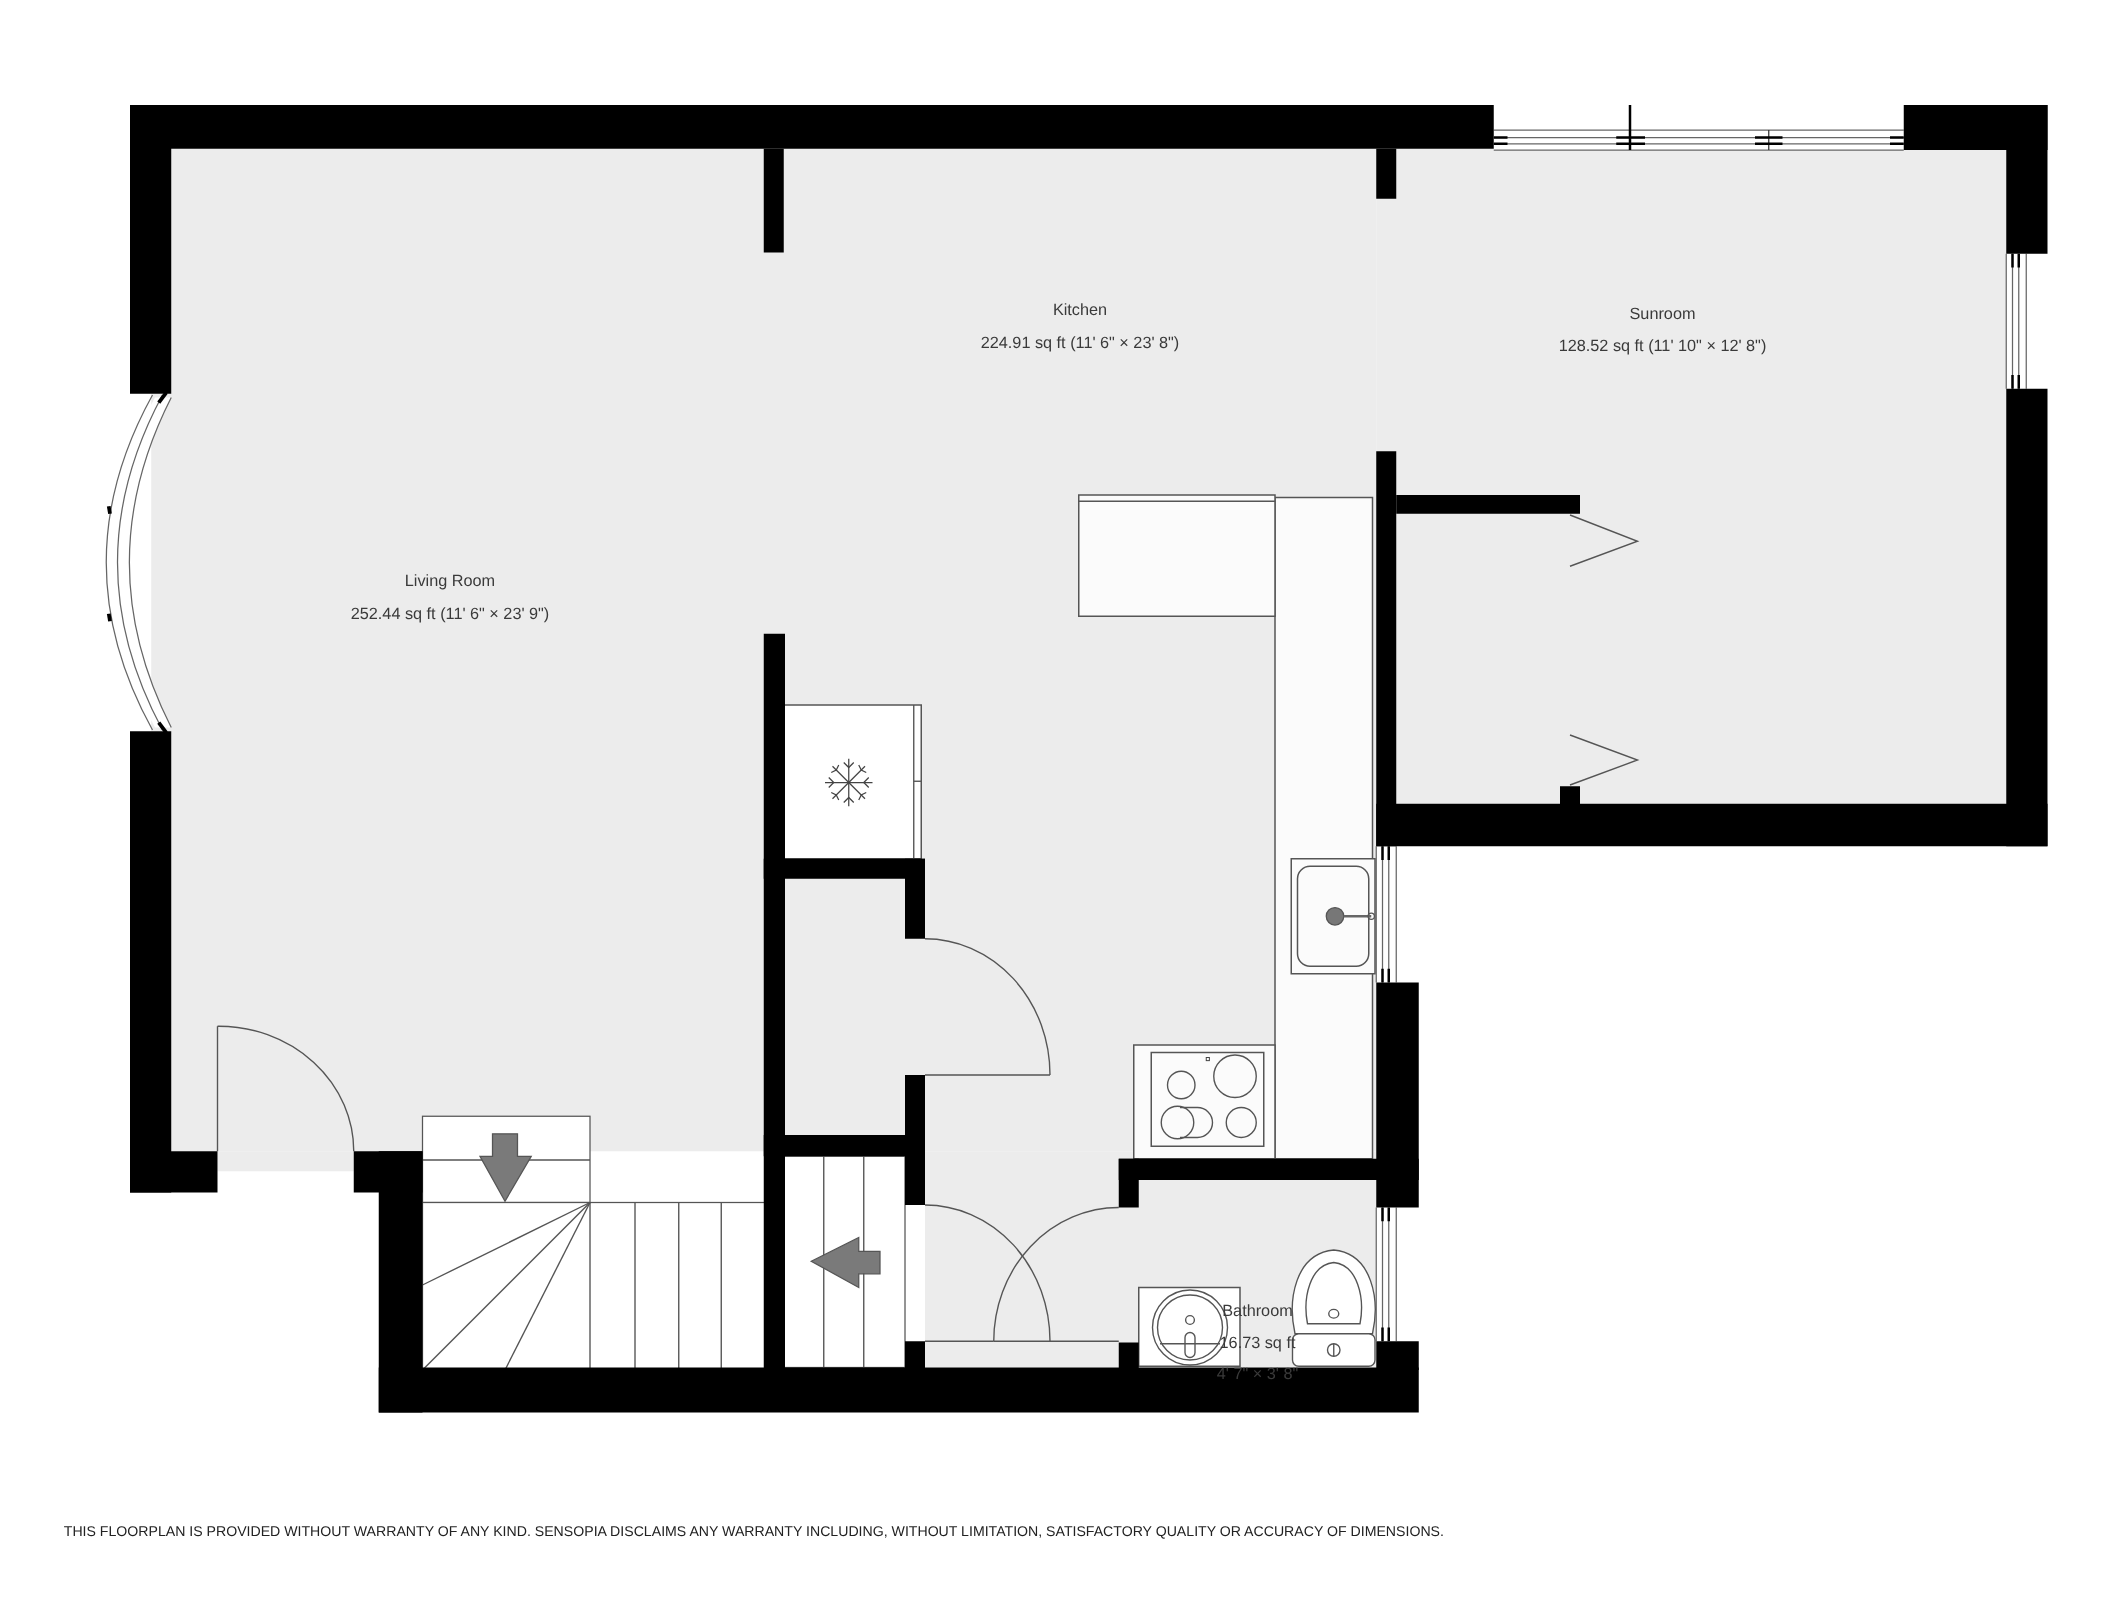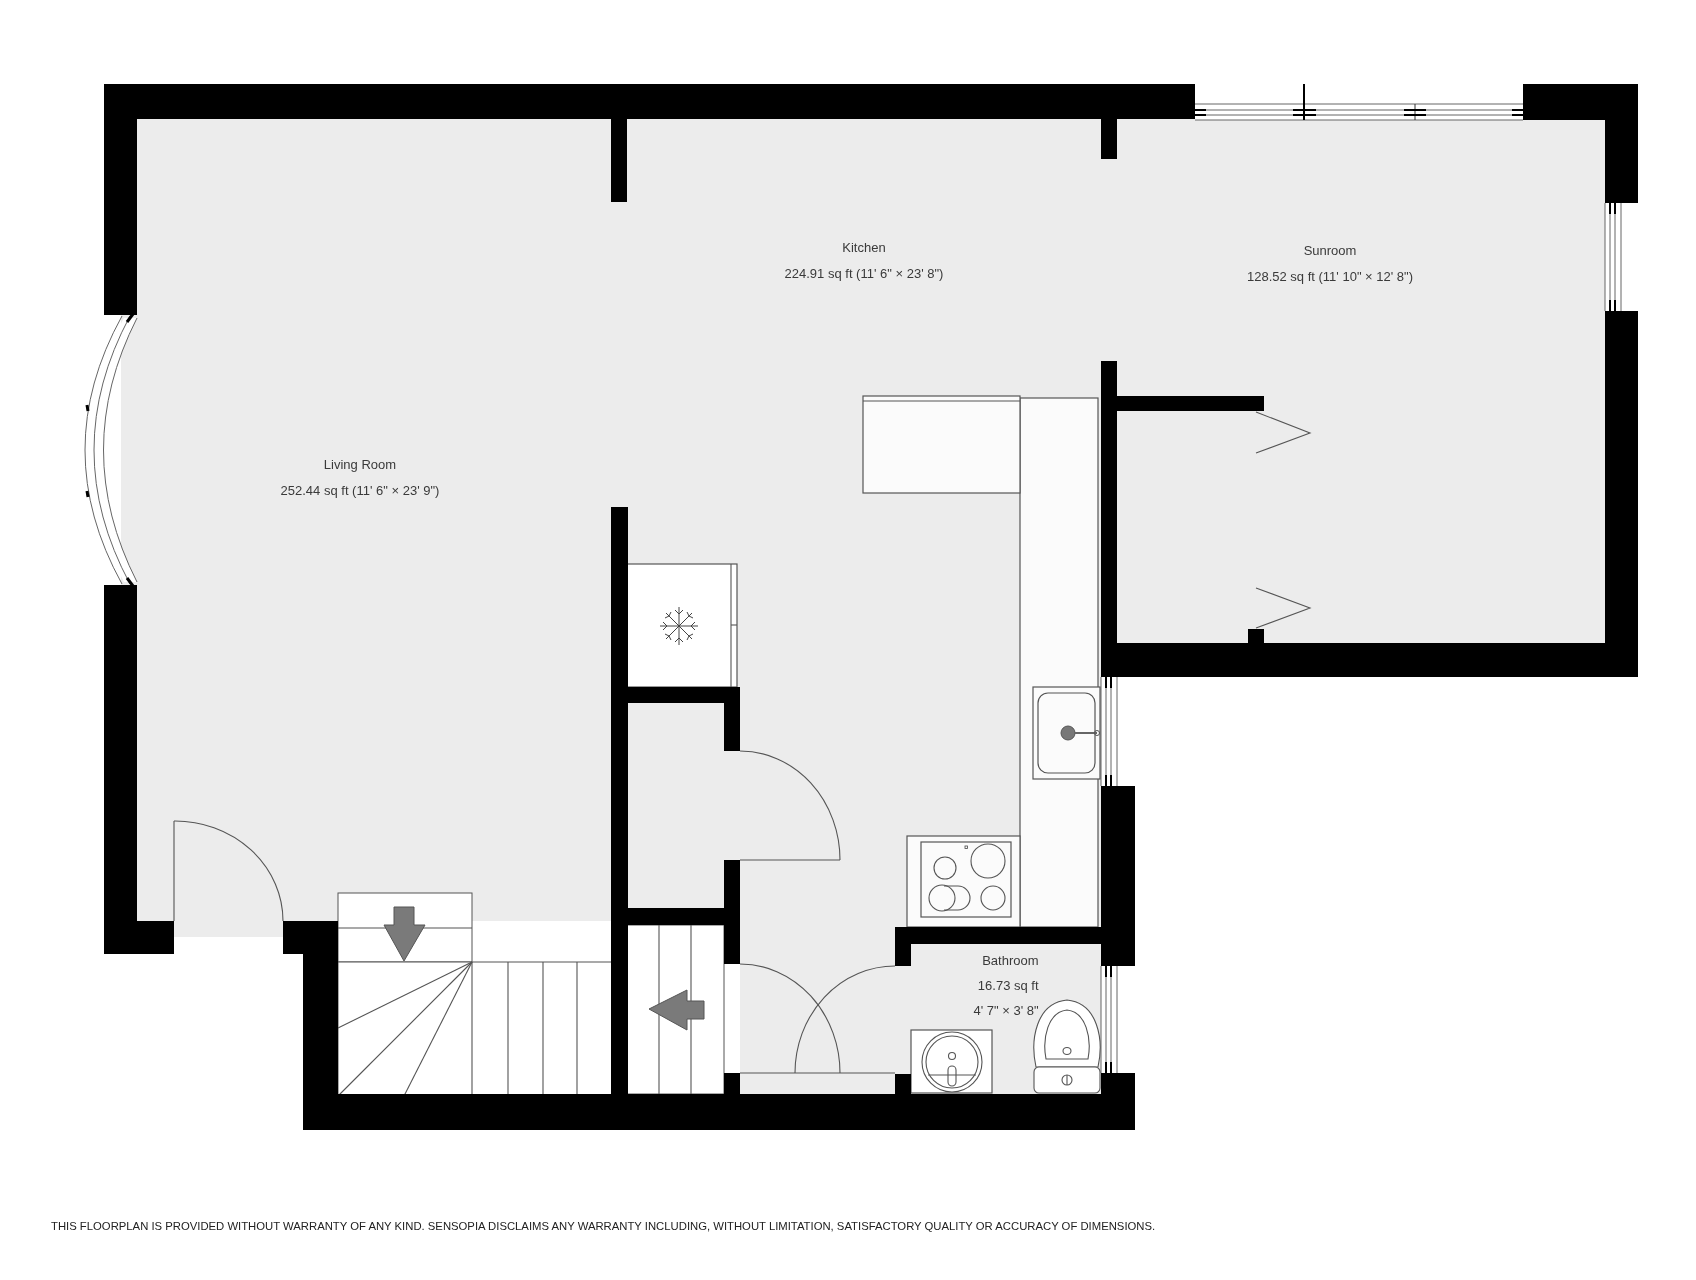--- a/index.html
+++ b/index.html
@@ -255,19 +255,19 @@
 <div class="room-label" style="left:864px; top:235px;">
   <span>Kitchen</span>
   <span>224.91 sq ft (11' 6" × 23' 8")</span>
 </div>
 
 <div class="room-label" style="left:1330px; top:238px;">
   <span>Sunroom</span>
   <span>128.52 sq ft (11' 10" × 12' 8")</span>
 </div>
 
-<div class="room-label" style="left:1006px; top:948px; line-height:25px;text-align:right;">
+<div class="room-label" style="left:1006px; top:1036px; line-height:25px;">
   <span>Bathroom</span>
   <span>16.73 sq ft</span>
   <span>4' 7" × 3' 8"</span>
 </div>
 
 <div class="disclaimer">THIS FLOORPLAN IS PROVIDED WITHOUT WARRANTY OF ANY KIND. SENSOPIA DISCLAIMS ANY WARRANTY INCLUDING, WITHOUT LIMITATION, SATISFACTORY QUALITY OR ACCURACY OF DIMENSIONS.</div>
 
 </body></html>

